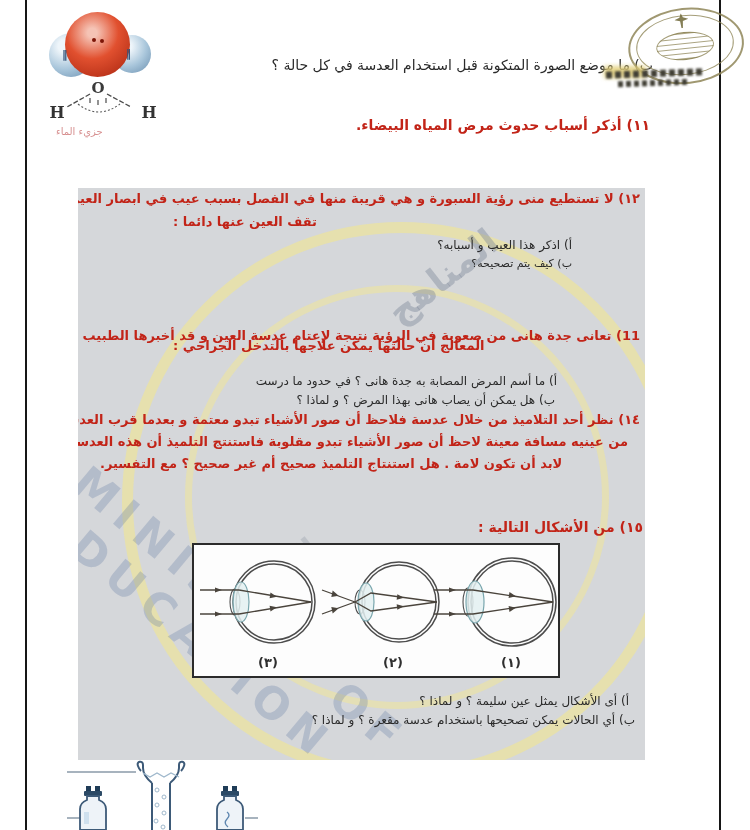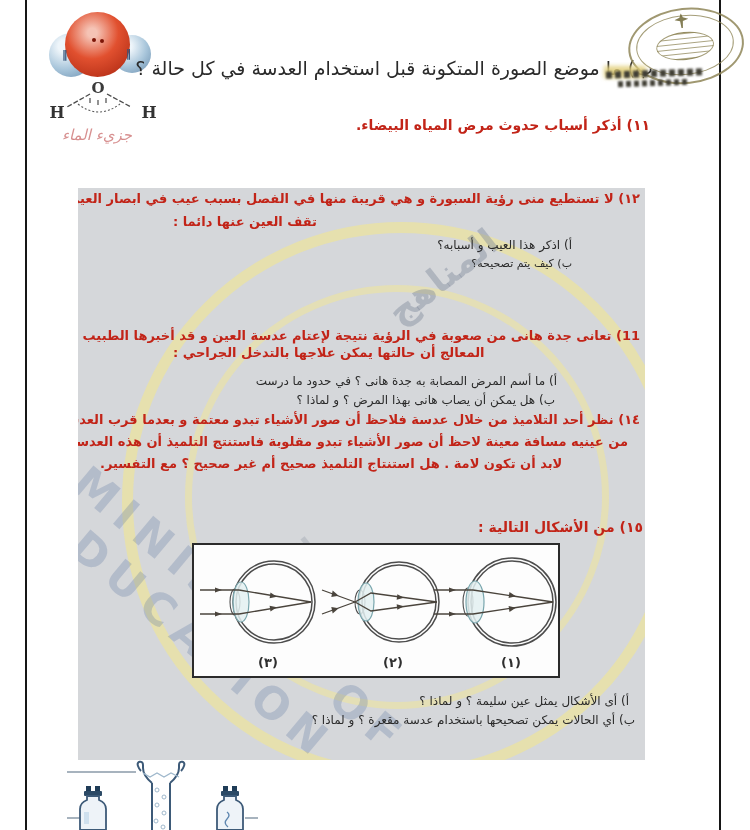--- a/index.html
+++ b/index.html
@@ -33,22 +33,22 @@
   .seal .e1{position:absolute;left:2px;top:2px;width:112px;height:72px;border:2px solid rgba(143,134,88,0.85);border-radius:50%;}
   .seal .e2{position:absolute;left:10px;top:9px;width:96px;height:58px;border:1px solid rgba(143,134,88,0.8);border-radius:50%;}
   .seal .e3{position:absolute;left:30px;top:26px;width:56px;height:26px;border:1px solid rgba(143,134,88,0.8);border-radius:50%;
             background:repeating-linear-gradient(180deg,rgba(143,134,88,0.75) 0 1.2px,transparent 1.2px 5px);}
   .eagle{position:absolute;left:51px;top:7px;width:14px;height:15px;background:#777042;opacity:.9;
          clip-path:polygon(50% 0,62% 28%,100% 42%,60% 52%,55% 100%,45% 100%,40% 52%,0 42%,38% 28%);}
   .smudge{position:absolute;filter:blur(1px);z-index:7;}
   
   .sphere{position:absolute;border-radius:50%;}
   .mark{position:absolute;font-weight:bold;color:#33537a;}
-  .mol-caption{position:absolute;left:22px;top:120px;font-size:15px;
-               color:rgba(193,84,84,0.65);filter:blur(0.4px);direction:rtl;font-style:italic;}
+  .mol-caption{position:absolute;left:16px;top:120px;font-size:10px;
+               color:rgba(193,84,84,0.65);filter:blur(0.4px);direction:rtl;}
 </style>
 </head>
 <body>
 
 <div class="canvas">
 
   <div class="vline" style="left:25px;"></div>
   <div class="vline" style="left:719px;"></div>
 
   <div class="abs" style="left:40px;top:6px;width:150px;height:145px;">
@@ -83,38 +83,38 @@
     <div class="e2"></div>
     <div class="e3"></div>
     <div class="eagle"></div>
   </div>
   <div class="smudge" style="left:604px;top:66px;width:42px;height:12px;background:#e2cf79;opacity:.85;filter:blur(2px);"></div>
   <div class="smudge" style="left:606px;top:70px;width:96px;height:7px;
        background:repeating-linear-gradient(90deg,#413f35 0 6px,transparent 6px 9px);transform:rotate(-2deg);"></div>
   <div class="smudge" style="left:618px;top:80px;width:72px;height:6px;
        background:repeating-linear-gradient(90deg,#413f35 0 5px,transparent 5px 8px);transform:rotate(-2deg);"></div>
 
-  <div class="abs rtl blk" style="right:97px;top:57px;font-size:19px;z-index:2;">ب) ما موضع الصورة المتكونة قبل استخدام العدسة في كل حالة ؟</div>
+  <div class="abs rtl blk" style="right:97px;top:57px;font-size:14px;z-index:2;">ب) ما موضع الصورة المتكونة قبل استخدام العدسة في كل حالة ؟</div>
   <div class="abs rtl red" style="right:100px;top:117px;font-size:14px;">١١) أذكر أسباب حدوث مرض المياه البيضاء.</div>
 
   <div class="panel">
 
     <div class="wm-ring" style="left:44px;top:34px;width:536px;height:536px;border:11px solid rgba(233,226,166,0.85);"></div>
     <div class="wm-ring" style="left:107px;top:97px;width:410px;height:410px;border:7px solid rgba(233,226,166,0.7);"></div>
     <div class="wm-latin">MINISTRY OF EDUCATION</div>
     <div class="wm-ar" style="left:300px;top:68px;font-size:36px;">المناهج</div>
     <div class="wm-ar" style="left:140px;top:372px;font-size:30px;color:rgba(124,134,152,0.26);">المناهج</div>
 
     <div class="abs rtl red" style="right:5px;top:3px;font-size:13px;">١٢) لا تستطيع منى رؤية السبورة و هي قريبة منها في الفصل بسبب عيب في ابصار العين لذا</div>
     <div class="abs rtl red" style="left:95px;top:26px;font-size:13px;">تقف العين عنها دائما :</div>
     <div class="abs rtl blk" style="right:73px;top:50px;font-size:12px;">أ) اذكر هذا العيب و أسبابه؟</div>
     <div class="abs rtl blk" style="right:73px;top:69px;font-size:11px;">ب) كيف يتم تصحيحه؟</div>
 
     <div class="abs rtl red" style="right:5px;top:140px;font-size:13px;">11) تعانى جدة هانى من صعوبة في الرؤية نتيجة لإعتام عدسة العين و قد أخبرها الطبيب</div>
-    <div class="abs rtl red" style="left:95px;top:157px;font-size:13px;">المعالج أن حالتها يمكن علاجها بالتدخل الجراحي :</div>
+    <div class="abs rtl red" style="left:95px;top:150px;font-size:13px;">المعالج أن حالتها يمكن علاجها بالتدخل الجراحي :</div>
     <div class="abs rtl blk" style="right:88px;top:186px;font-size:12px;text-align:right;">أ)  ما أسم المرض المصابة به جدة هانى ؟ في حدود ما درست</div>
     <div class="abs rtl blk" style="right:90px;top:205px;font-size:12px;">ب)  هل يمكن أن يصاب هانى بهذا المرض ؟ و لماذا ؟</div>
 
     <div class="abs rtl red" style="right:5px;top:224px;font-size:13px;">١٤) نظر أحد التلاميذ من خلال عدسة فلاحظ أن صور الأشياء تبدو معتمة و بعدما قرب العدسة</div>
     <div class="abs rtl red" style="right:17px;top:246px;font-size:13px;">من عينيه مسافة معينة لاحظ أن صور الأشياء تبدو مقلوبة فاستنتج التلميذ أن هذه العدسة</div>
     <div class="abs rtl red" style="left:22px;top:268px;font-size:13px;">لابد أن تكون لامة . هل استنتاج التلميذ صحيح أم غير  صحيح ؟ مع التفسير.</div>
 
     <div class="abs rtl red" style="right:2px;top:331px;font-size:14px;">١٥) من الأشكال التالية :</div>
 
     <div class="figbox">

